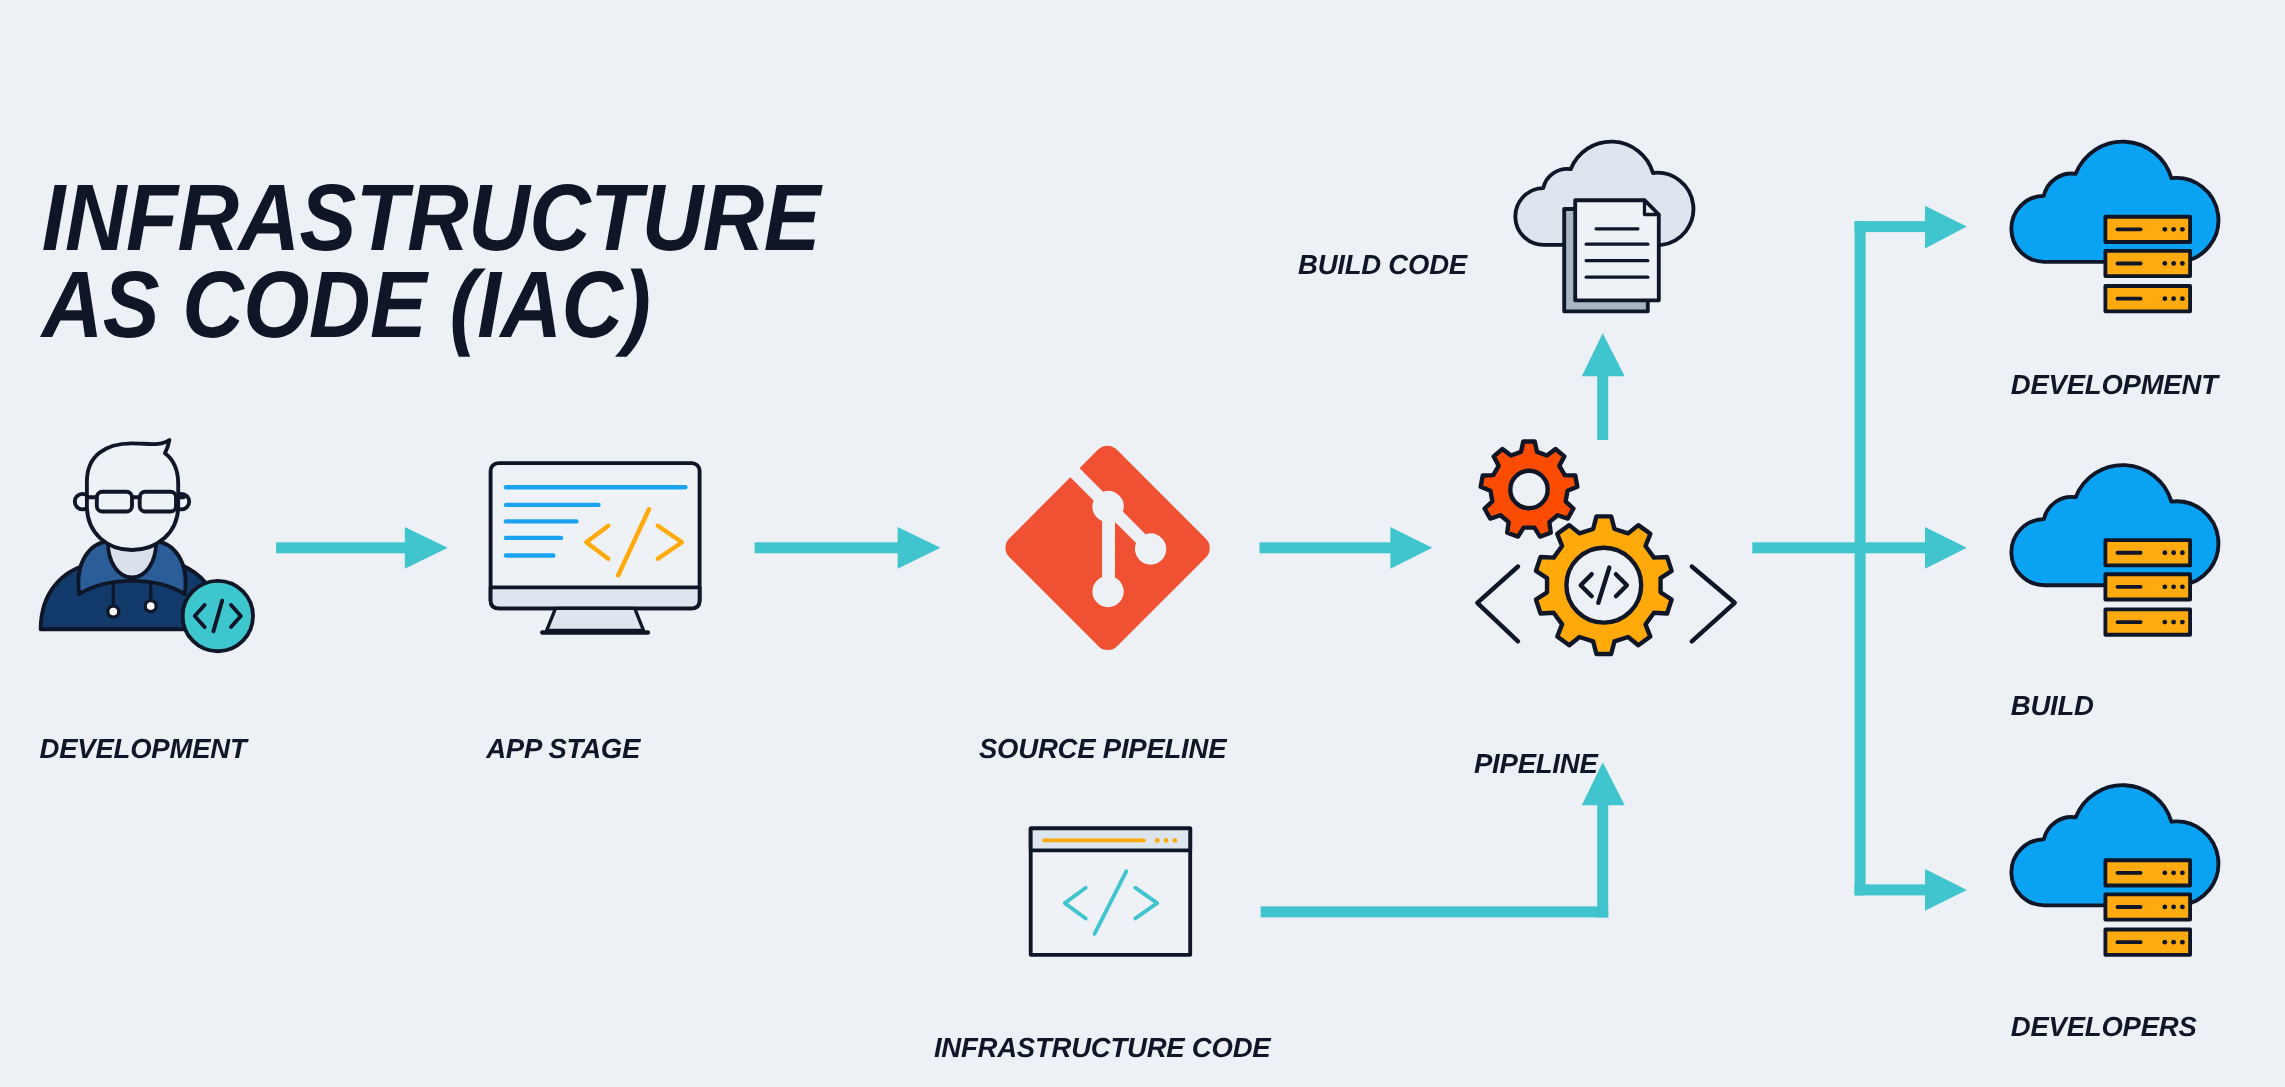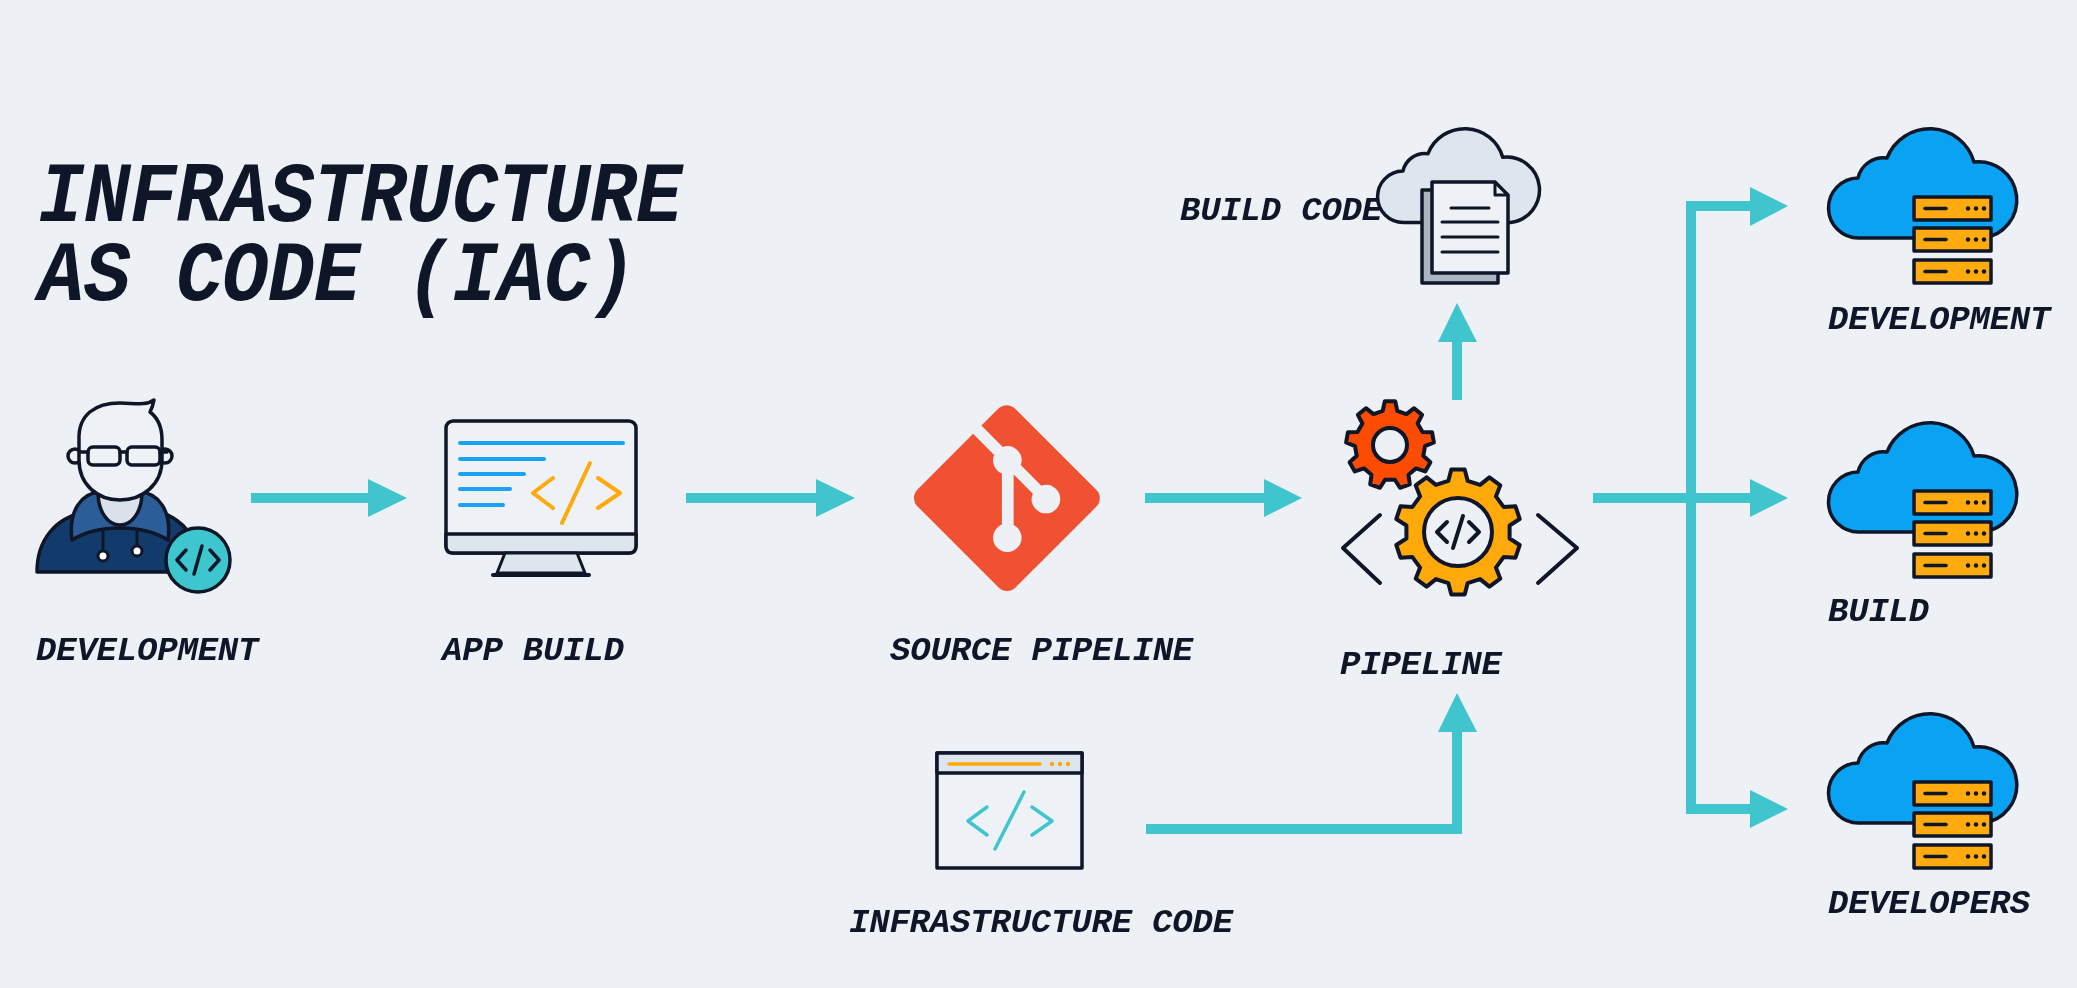--- a/index.html
+++ b/index.html
@@ -3,25 +3,25 @@
 <meta charset="utf-8">
 <style>
   :root{
     --background:#edf1f5; --text:#0e1628; --arrow:#40c4ce; --git:#f05133;
     --cloud:#0aa3f4; --server:#ffab0f; --gear-primary:#ffa90a; --gear-secondary:#fc4c02;
     --badge:#3ec6cf; --code-blue:#1aa3f3; --code-orange:#ffa90a; --hood:#2b5d99;
     --hoodie:#123a6b; --light-fill:#eef2f6; --cloud-light:#dde6ee; --doc-back:#a9b5c0; --neck:#d9e1ea;
   }
   html,body{margin:0;padding:0;background:var(--background);}
   #canvas{position:relative;width:2077px;height:988px;overflow:hidden;background:var(--background);
-    font-family:Liberation Mono, monospace;color:var(--text);}
+    font-family:Liberation Sans, sans-serif;color:var(--text);}
   .title-line{position:absolute;left:38px;font-size:86px;font-weight:700;font-style:italic;line-height:1;
     white-space:nowrap;transform:scaleX(0.9);transform-origin:0 0;letter-spacing:-0.5px;color:var(--text);}
-  .label{position:absolute;font-size:34px;font-weight:700;font-style:italic;line-height:1;white-space:nowrap;
-    letter-spacing:-0.2px;color:var(--text);}
+  .label{position:absolute;font-size:25px;font-weight:700;font-style:italic;line-height:1;white-space:nowrap;
+    letter-spacing:-0.2px;color:var(--text);margin-top:35px;}
   .icon{position:absolute;display:block;}
   .icon svg{display:block;width:100%;height:100%;overflow:visible;}
   .stk{stroke:var(--text);stroke-linecap:round;stroke-linejoin:round;}
   .arrow{fill:var(--arrow);}
   .f-light{fill:var(--light-fill);}
   .f-bg{fill:var(--background);}
   .f-cloud{fill:var(--cloud);}
   .f-cloud-light{fill:var(--cloud-light);}
   .f-server{fill:var(--server);}
   .f-git{fill:var(--git);}
@@ -130,21 +130,21 @@
         <line class="s-blue" x1="460" y1="489" x2="510" y2="489"></line>
         <line class="s-blue" x1="460" y1="505" x2="503" y2="505"></line>
       </g>
       <g fill="none" stroke-width="4" stroke-linecap="round" stroke-linejoin="round">
         <polyline class="s-orange" points="553,478 533,493 553,508"></polyline>
         <line class="s-orange" x1="590" y1="463" x2="562" y2="523"></line>
         <polyline class="s-orange" points="598,478 620,493 598,508"></polyline>
       </g>
     </svg>
   </div>
-  <div class="label" style="left:442px;top:634px">APP BUILD</div>
+  <div class="label" style="left:442px;top:634px">APP STAGE</div>
 
   <div class="icon" style="left:914px;top:405px;width:186px;height:186px">
     <svg viewBox="0 0 92 92">
       <path class="f-git" d="M90.156 41.965 50.036 1.848a5.918 5.918 0 0 0-8.372 0l-8.328 8.332 10.566 10.566a7.03 7.03 0 0 1 7.23 1.684 7.034 7.034 0 0 1 1.669 7.277l10.187 10.184a7.028 7.028 0 0 1 7.278 1.672 7.04 7.04 0 0 1 0 9.957 7.05 7.05 0 0 1-9.965 0 7.044 7.044 0 0 1-1.528-7.66l-9.5-9.497V59.36a7.04 7.04 0 0 1 1.86 11.29 7.04 7.04 0 0 1-9.957 0 7.04 7.04 0 0 1 0-9.958 7.06 7.06 0 0 1 2.304-1.539V33.926a7.049 7.049 0 0 1-3.82-9.234L29.242 14.272 1.73 41.777a5.925 5.925 0 0 0 0 8.371L41.852 90.27a5.925 5.925 0 0 0 8.37 0l39.934-39.934a5.925 5.925 0 0 0 0-8.371"></path>
     </svg>
   </div>
   <div class="label" style="left:890px;top:634px">SOURCE PIPELINE</div>
 
   <div class="icon" style="left:1335px;top:395px;width:250px;height:200px">
     <svg viewBox="1335 395 250 200">

